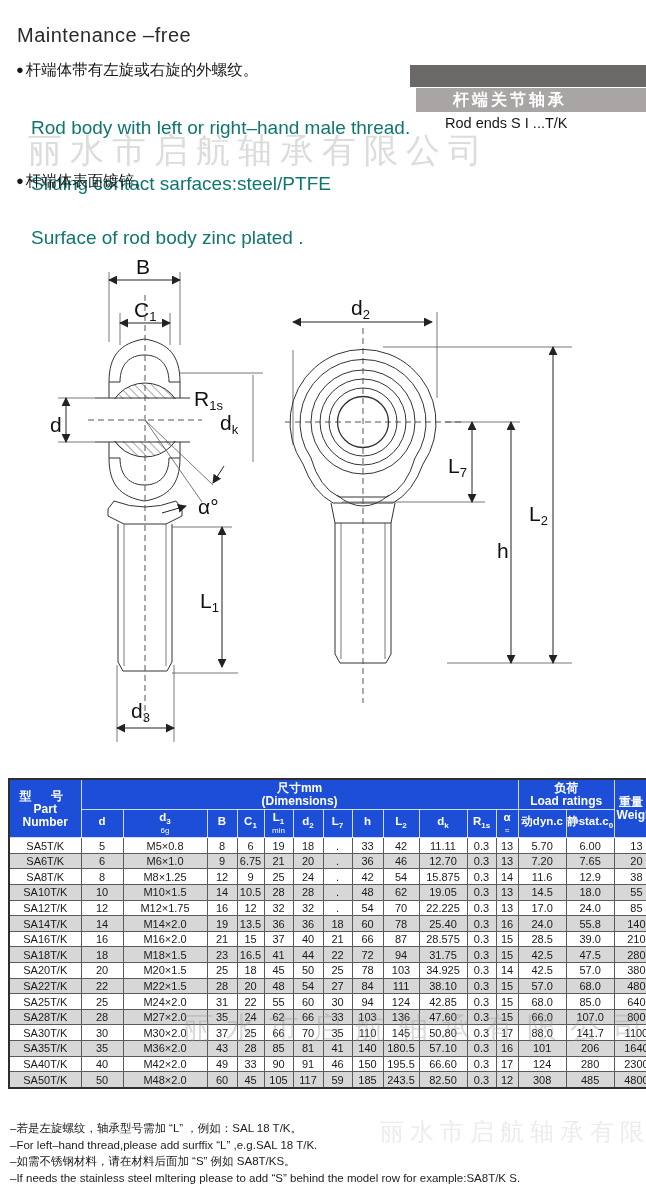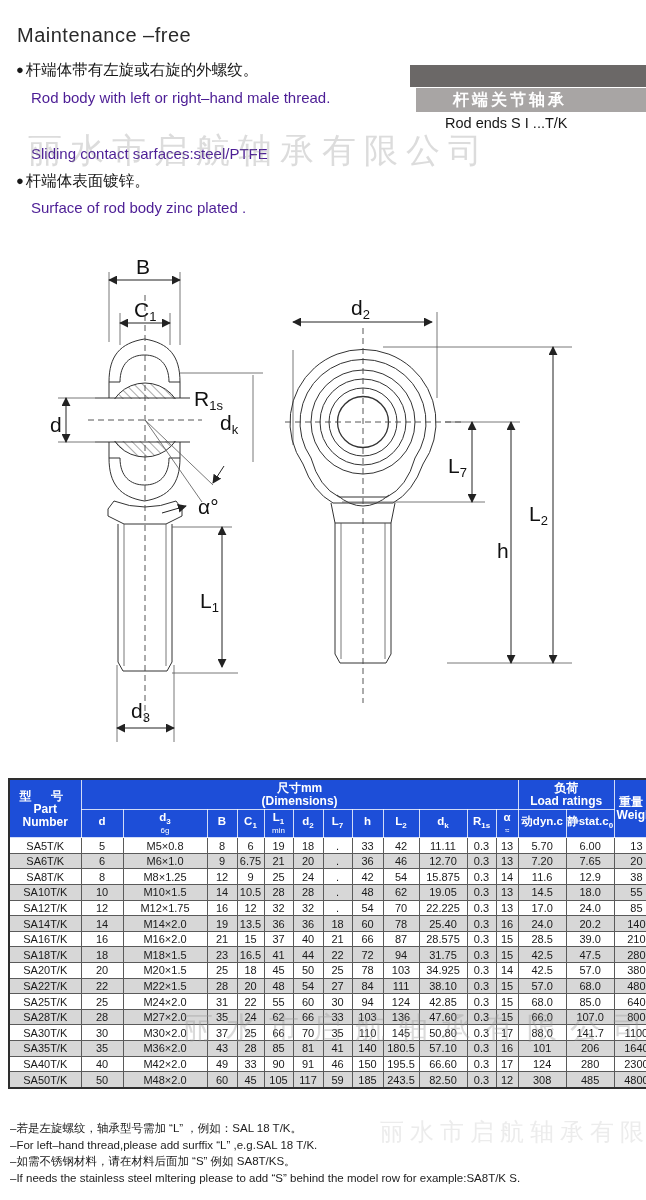--- a/index.html
+++ b/index.html
@@ -2,21 +2,21 @@
 <html><head>
 <meta charset="utf-8">
 <style>
   html,body{margin:0;padding:0;background:#fff;}
   .page{position:relative;width:646px;height:1200px;background:#ffffff;overflow:hidden;
         font-family:"Liberation Sans",sans-serif;color:#1c1c1c;}
   .abs{position:absolute;}
   
   .title{left:17px;top:24px;font-size:20px;letter-spacing:.5px;color:#2a2a2a;}
   .feat-zh{font-size:15.5px;color:#181818;}
-  .feat-en{font-size:15px;color:#4c1d95;}
+  .feat-en{font-size:19px;color:#0f766e;margin-top:28px;}
   .bullet{font-size:13px;vertical-align:1px;margin-right:2px;}
   
   .bar-dark{left:410px;top:65px;width:236px;height:22px;background:#6b6867;}
   .bar-light{left:408px;top:88px;width:238px;height:24px;background:#a8a5a4;
              color:#fff;font-size:16px;font-weight:bold;letter-spacing:3px;
              line-height:24px;padding-left:37px;box-sizing:border-box;margin-left:8px;}
   .banner-en{left:445px;top:115px;font-size:14.5px;color:#161616;}
   
   .wm{color:rgba(140,140,140,.30);white-space:nowrap;pointer-events:none;z-index:5;}
   .wm1{left:28px;top:128px;font-size:34px;letter-spacing:8px;}
@@ -341,21 +341,21 @@
           <td>13.5</td>
           <td>36</td>
           <td>36</td>
           <td>18</td>
           <td>60</td>
           <td>78</td>
           <td>25.40</td>
           <td>0.3</td>
           <td>16</td>
           <td>24.0</td>
-          <td>20.2</td>
+          <td>55.8</td>
           <td>140</td>
         </tr>
         <tr>
           <td>SA16T/K</td>
           <td>16</td>
           <td>M16×2.0</td>
           <td>21</td>
           <td>15</td>
           <td>37</td>
           <td>40</td>

